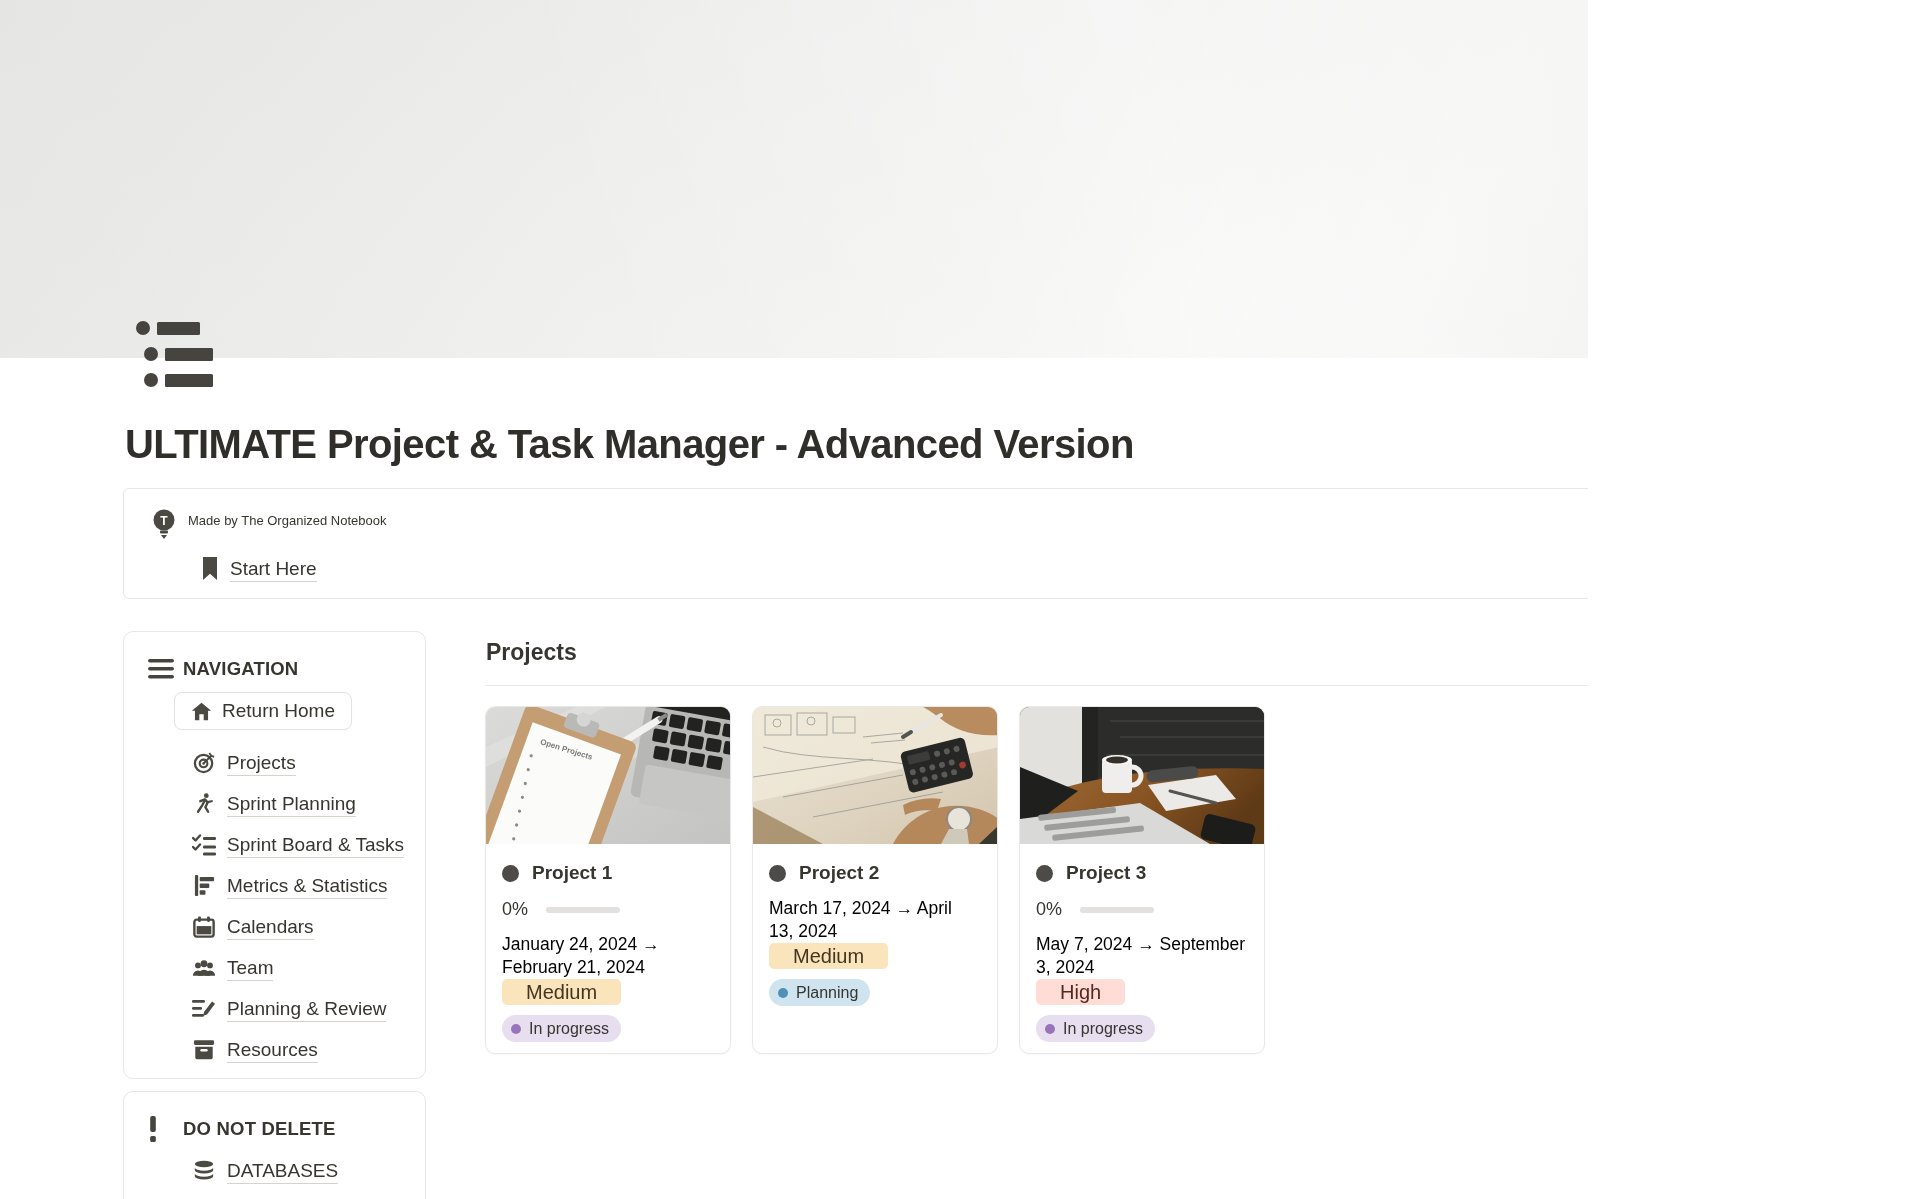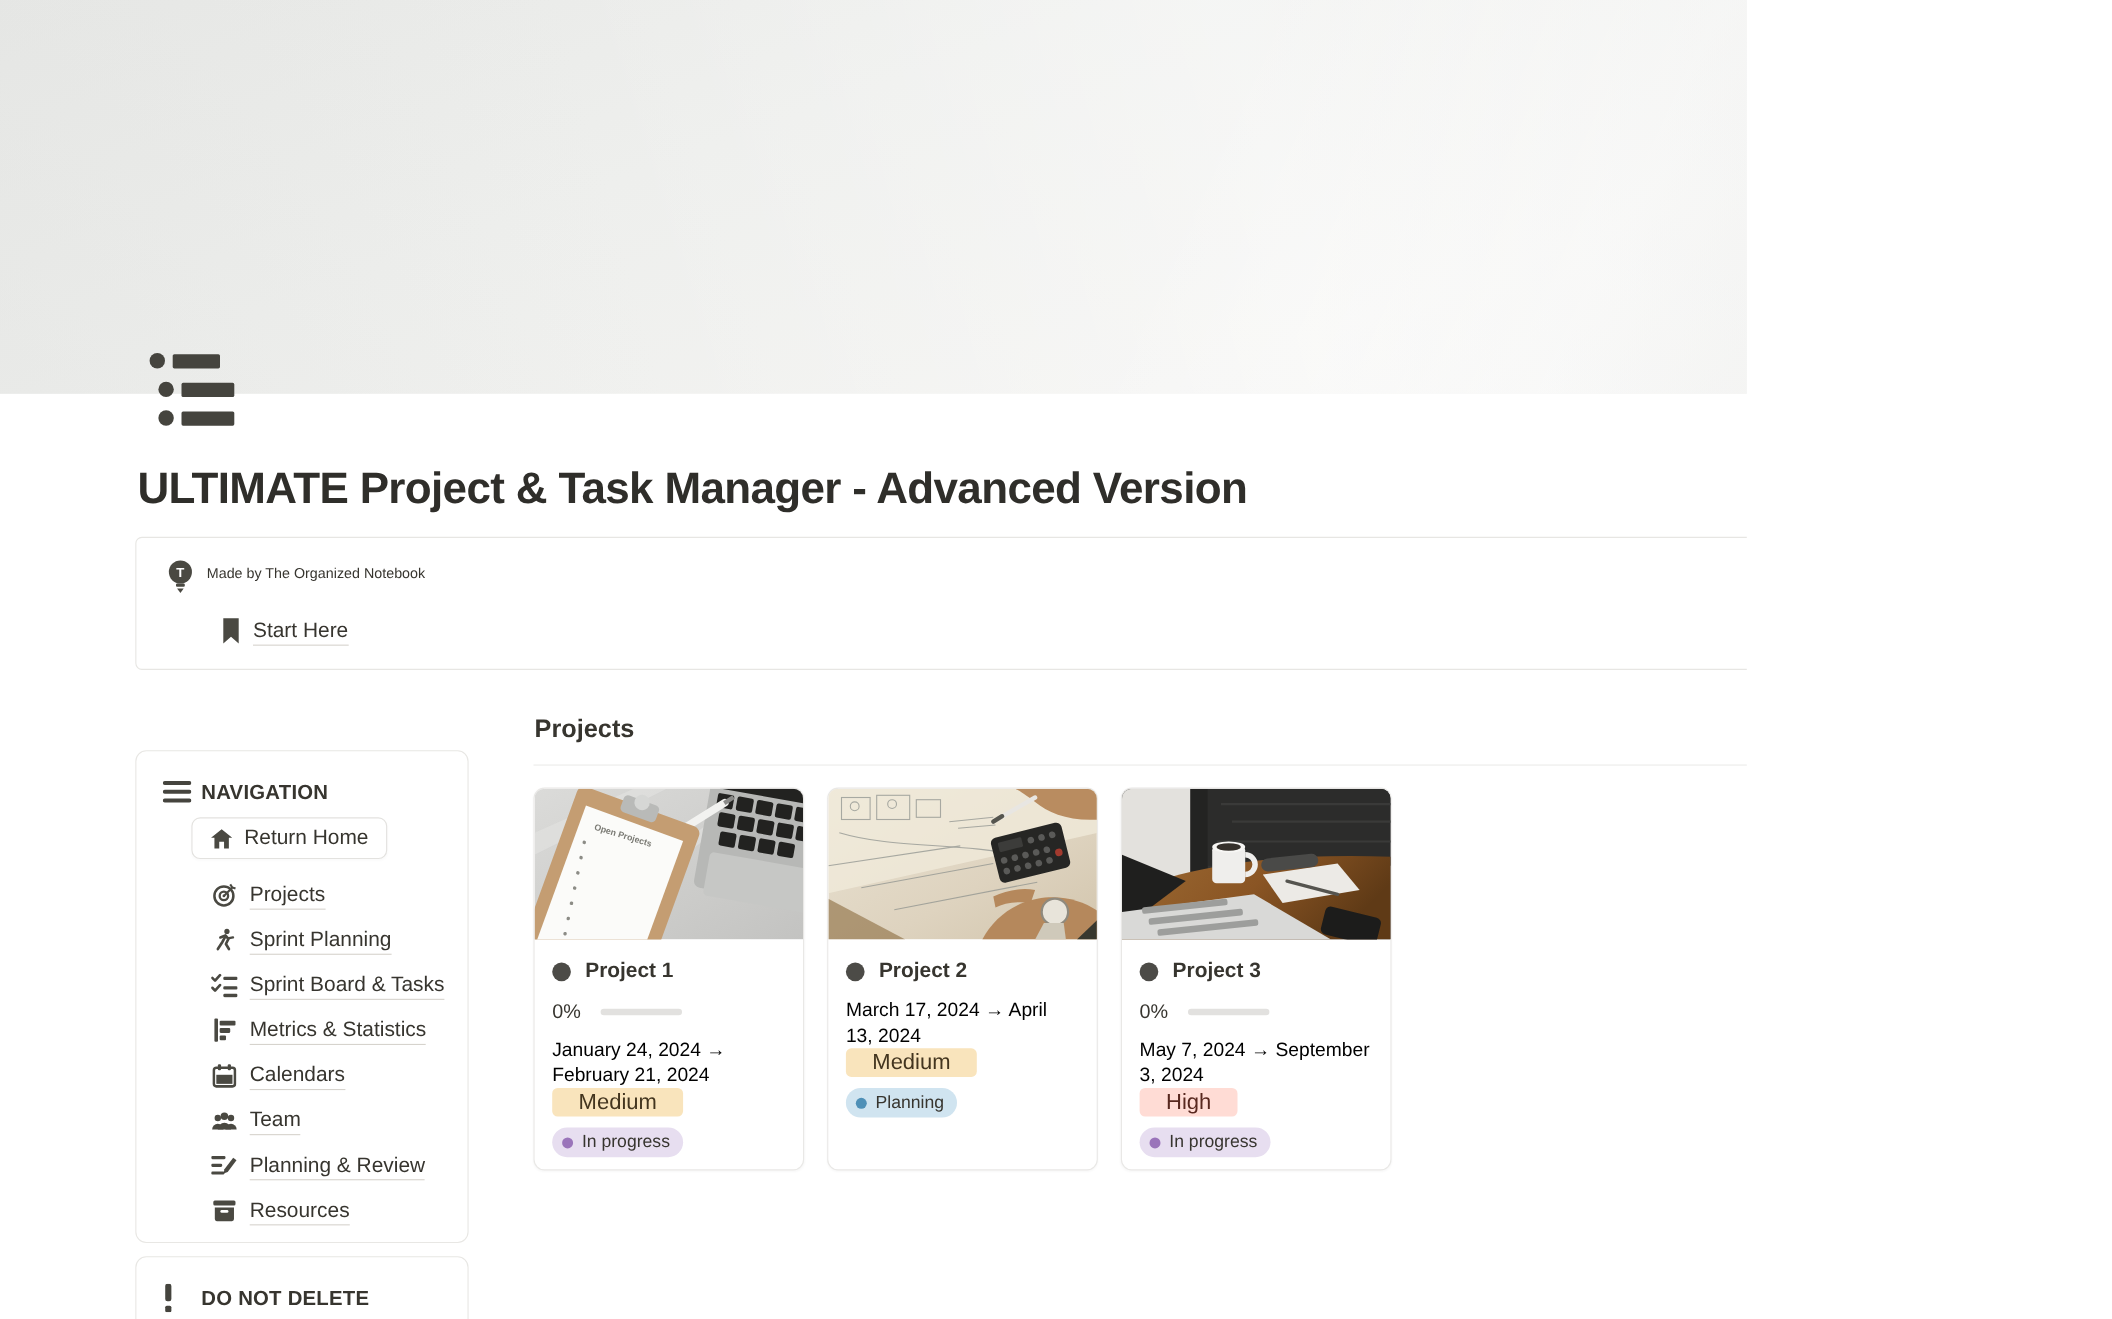--- a/index.html
+++ b/index.html
@@ -29,30 +29,30 @@
   h1.page-title { margin:62px 0 0 2px; font-size:40px; line-height:48px; font-weight:700; letter-spacing:-0.6px; color:#2f2e2a; }
 
   
   .callout { margin-top:20px; border:1px solid #e7e6e3; border-radius:6px; background:#fff;
     padding:18px 26px 16px 26px; display:flex; align-items:flex-start; }
   .callout .c-icon { flex:0 0 auto; margin-top:2px; margin-right:10px; }
   .callout .c-body { flex:1; }
   .callout .c-title { font-weight:400; font-size:13px; line-height:27px; }
   .callout .c-text { font-size:19px; line-height:29px; }
   .callout .c-text b { font-weight:700; }
-  .page-link-row { margin-top:22px; margin-left:12px; display:flex; align-items:center; height:36px; cursor:pointer; }
+  .page-link-row { margin-top:12px; margin-left:12px; display:flex; align-items:flex-end; height:36px; cursor:pointer; }
   .page-link-row .bm { margin-right:10px; }
   .page-link { font-size:19px; font-weight:500; border-bottom:1px solid #d6d3cd; line-height:25px; }
 
   
   .columns { display:flex; margin-top:32px; }
   .col-left { width:303px; flex:0 0 303px; margin-right:59px; }
   .col-main { flex:1; min-width:0; }
 
-  .panel { border:1px solid #e8e7e4; border-radius:10px; background:#fff; padding:24px 18px 8px 24px;margin-top:41px; }
+  .panel { border:1px solid #e8e7e4; border-radius:10px; background:#fff; padding:24px 18px 8px 24px; }
   .panel-header { display:flex; align-items:center; }
   .panel-header .ph-icon { width:26px; display:flex; justify-content:flex-start; margin-right:9px; }
   .panel-header .ph-label { font-size:18.5px; font-weight:700; letter-spacing:.2px; line-height:26px; }
 
   .return-home { margin:10px 0 0 26px; display:inline-flex; align-items:center; height:38px;
     border:1px solid #e3e2df; border-radius:8px; padding:0 16px; background:#fff; cursor:pointer;
     box-shadow:0 1px 2px rgba(0,0,0,.02); }
   .return-home .rh-label { font-size:19px; font-weight:500; margin-left:10px; }
 
   .nav-list { margin-top:12px; }

